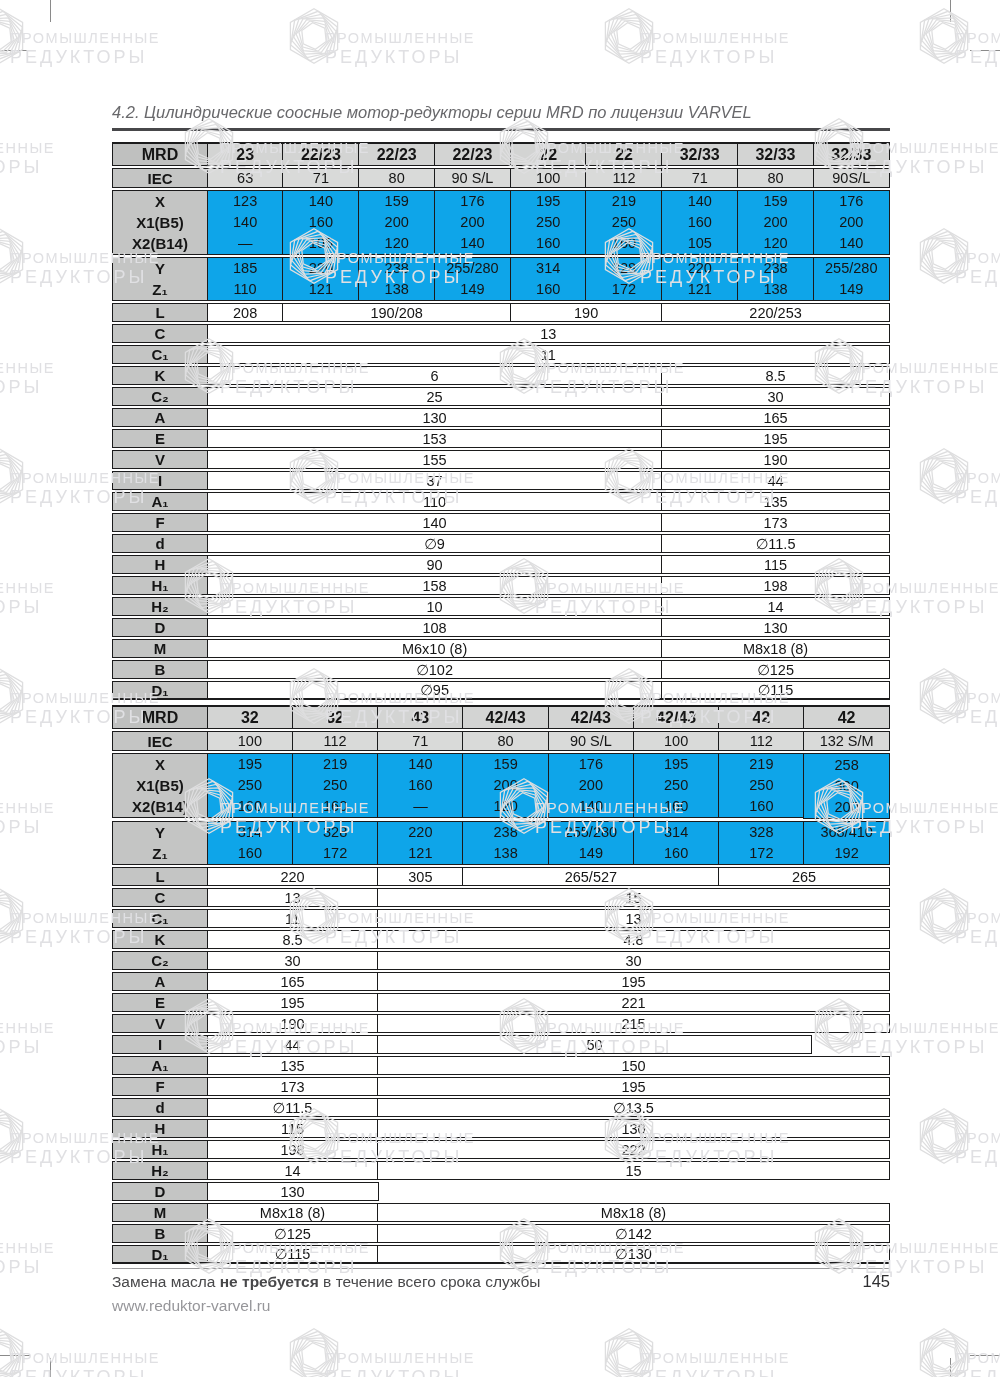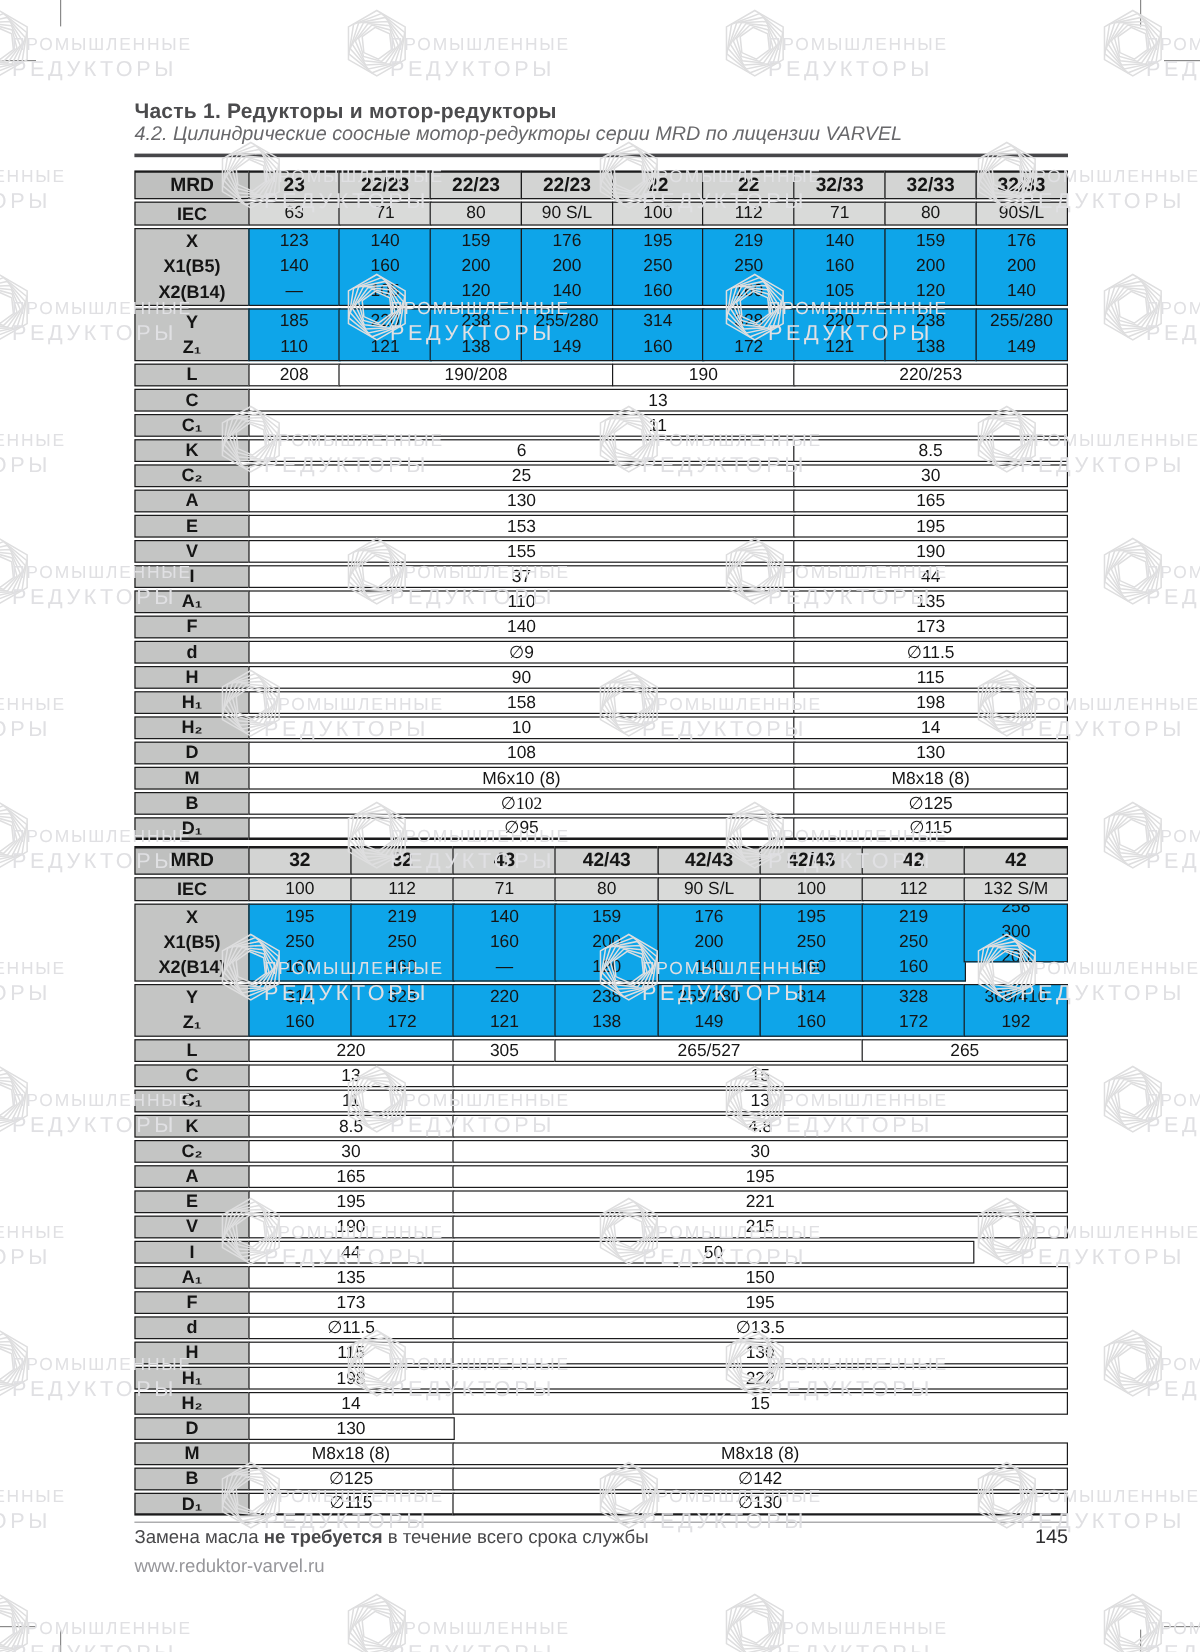--- a/index.html
+++ b/index.html
@@ -64,21 +64,20 @@
 
   <div class="crop" style="left:50px;top:0;width:1px;height:22px;"></div>
   <div class="crop" style="left:0;top:50px;width:30px;height:1px;"></div>
   <div class="crop" style="left:950px;top:0;width:1px;height:22px;"></div>
   <div class="crop" style="left:970px;top:50px;width:30px;height:1px;"></div>
   <div class="crop" style="left:0;top:1355px;width:30px;height:1px;"></div>
   <div class="crop" style="left:50px;top:1358px;width:1px;height:19px;"></div>
   <div class="crop" style="left:970px;top:1355px;width:30px;height:1px;"></div>
   <div class="crop" style="left:950px;top:1358px;width:1px;height:19px;"></div>
 
-  <div id="title">Часть 1. Редукторы и мотор-редукторы</div>
   <div id="subtitle">4.2. Цилиндрические соосные мотор-редукторы серии MRD по лицензии VARVEL</div>
   <div id="title-rule"></div>
 
   <div class="tbl" id="tbl0">
       <div class="trow r-head">
         <div class="tcell lab" style="width: 96px;">
           <div>MRD</div>
         </div>
         <div class="tcell" style="width: 77.2778px;">
           <div>23</div>
@@ -418,21 +417,21 @@
           <div>M6x10 (8)</div>
         </div>
         <div class="tcell" style="width: 228.833px;">
           <div>M8x18 (8)</div>
         </div>
       </div>
       <div class="trow r-val">
         <div class="tcell lab" style="width: 96px;">
           <div>B</div>
         </div>
-        <div class="tcell" style="width: 456.167px; font-family: Liberation Serif, serif;">
+        <div class="tcell" style="width: 456.167px;">
           <div>∅102</div>
         </div>
         <div class="tcell" style="width: 228.833px;">
           <div>∅125</div>
         </div>
       </div>
       <div class="trow r-val r-last">
         <div class="tcell lab" style="width: 96px;">
           <div>D₁</div>
         </div>
@@ -537,21 +536,21 @@
         <div class="tcell" style="width: 86.75px; height: 65px;">
           <div class="line">195</div>
           <div class="line">250</div>
           <div class="line">160</div>
         </div>
         <div class="tcell" style="width: 86.75px; height: 65px;">
           <div class="line">219</div>
           <div class="line">250</div>
           <div class="line">160</div>
         </div>
-        <div class="tcell" style="width: 86.75px; height: 49px;">
+        <div class="tcell" style="width: 86.75px; height: 66px;">
           <div class="line">258</div>
           <div class="line">300</div>
           <div class="line">200</div>
         </div>
       </div>
       <div class="trow r-grp">
         <div class="tcell lab" style="width: 96px; height: 44px;">
           <div class="line">Y</div>
           <div class="line">Z₁</div>
         </div>

